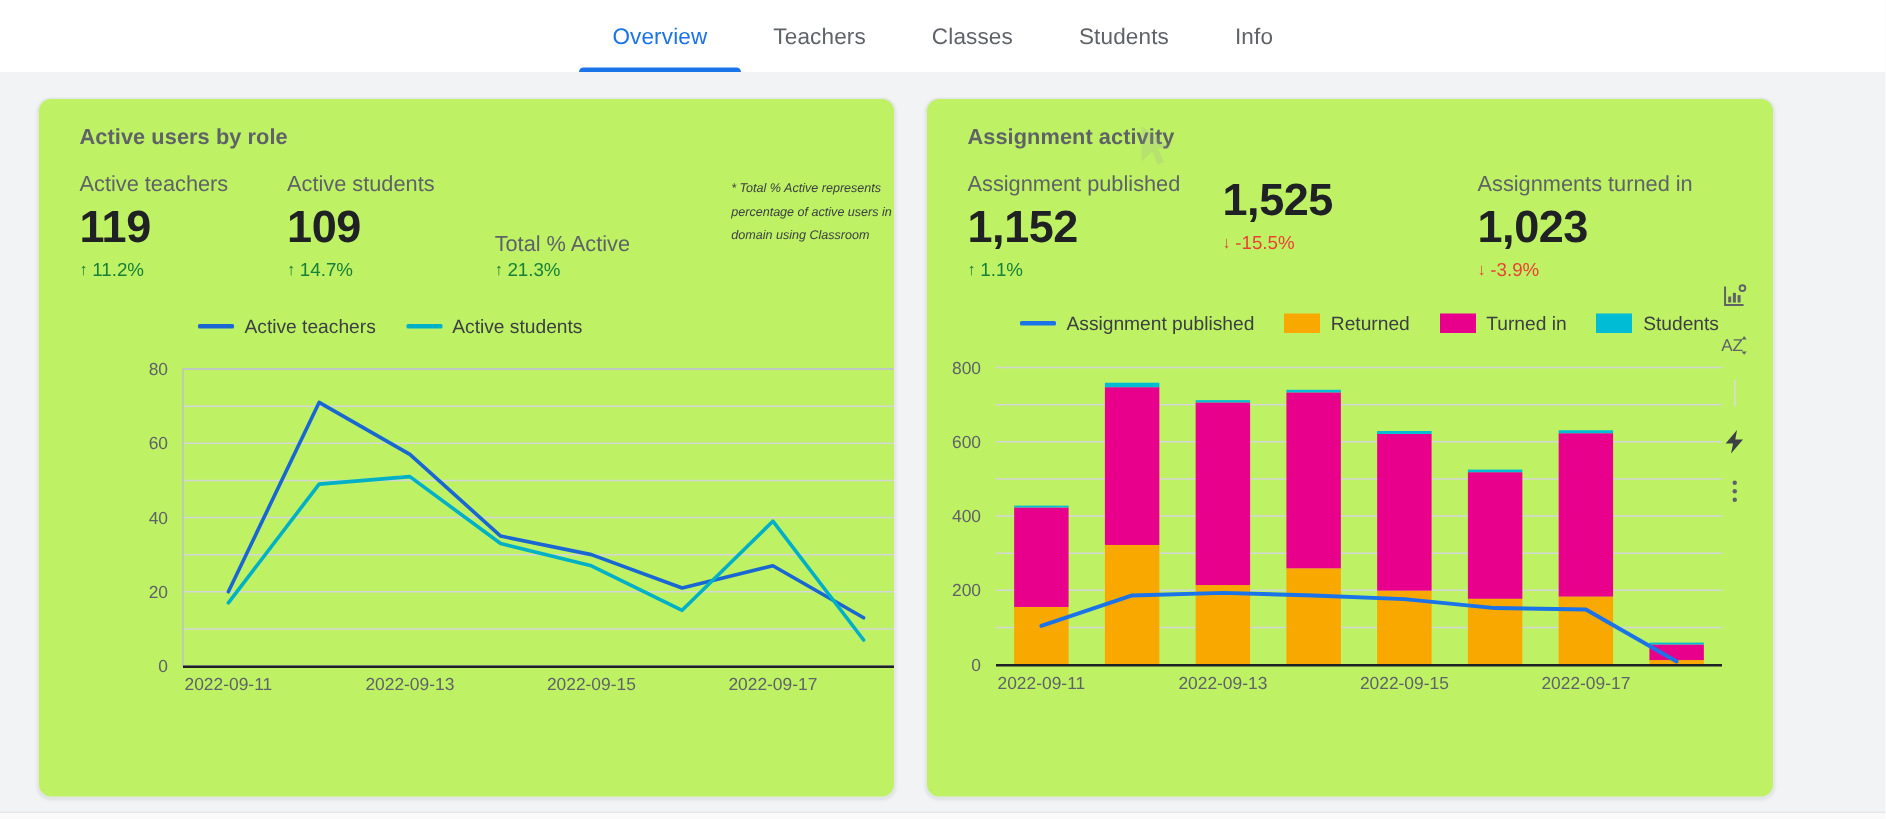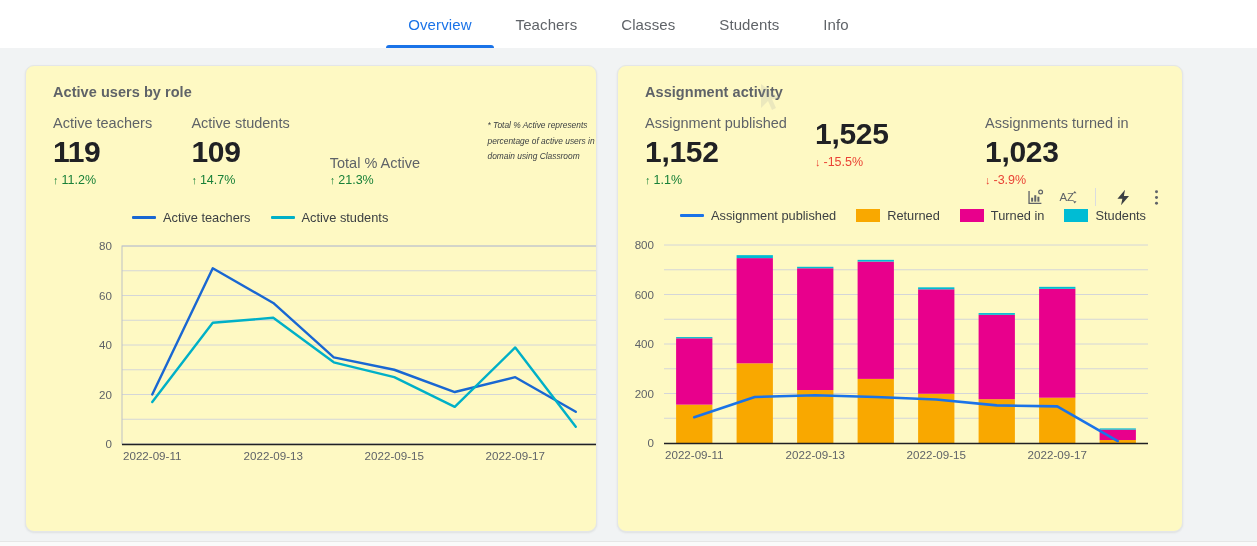--- a/index.html
+++ b/index.html
@@ -39,21 +39,21 @@
     background: #f1f3f4;
     padding: 17px 25px 0 25px;
     display: flex; gap: 20px;
   }
   .page-bottom-rule {
     position: absolute; left: 0; bottom: 0; width: 1257px; height: 5px;
     background: #fafafa; border-top: 1px solid #e6e6e6;
   }
 
   .card {
-    background: #fef9c3;
+    background: #bef264;
     border: 1px solid #e4e6e8;
     border-radius: 9px;
     box-shadow: 0 1px 2px rgba(60,64,67,.10);
     position: relative;
     overflow: hidden;
   }
   .card.left  { width: 572px; height: 467px; }
   .card.right { width: 566px; height: 467px; }
 
   .card-title {
@@ -77,21 +77,21 @@
   .arrow { font-size: 11px; line-height: 11px; display: inline-block; }
 
   .footnote {
     font-size: 8.4px; font-style: italic; color: #3c4043;
     line-height: 15.5px; width: 120px; margin-left: 4px; padding-top: 4px;
   }
 
   
   .toolbar {
     position: absolute; right: 16px; top: 121px;
-    display: flex; align-items: center; gap: 13px;
+    display: flex; align-items: center; gap: 13px; flex-direction: column;
   }
   .tb-icon { width: 20px; height: 20px; display: flex; align-items: center; justify-content: center; cursor: pointer; color: #5f6368; }
   .tb-sep { width: 1px; height: 18px; background: #dadce0; margin: 0 4px; }
 
   
   .legend { display: flex; align-items: center; gap: 20px; font-size: 12.8px; color: #3c4043; }
   .legend.left  { padding: 0 0 0 106px; margin-top: 22px; }
   .legend.right { padding: 0 0 0 62px; margin-top: 20px; }
   .leg-item { display: flex; align-items: center; gap: 7px; white-space: nowrap; }
   .leg-line { width: 24px; height: 3px; border-radius: 1px; }

